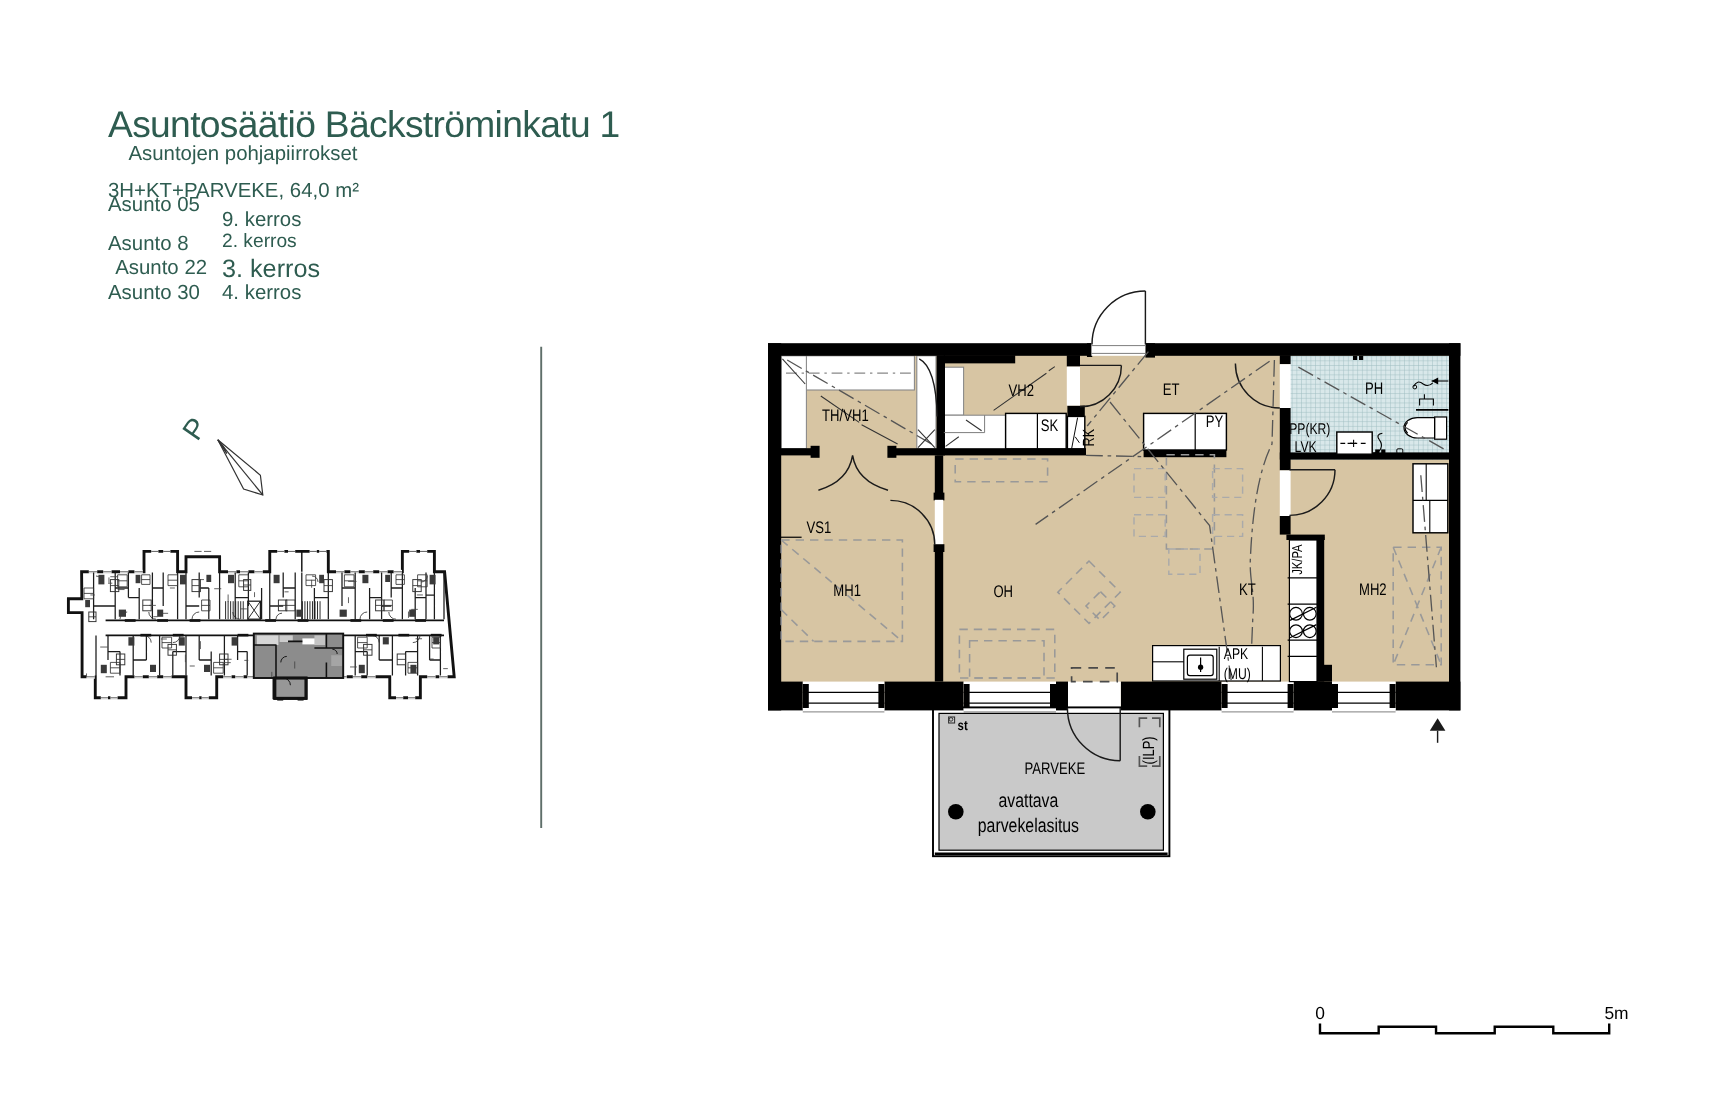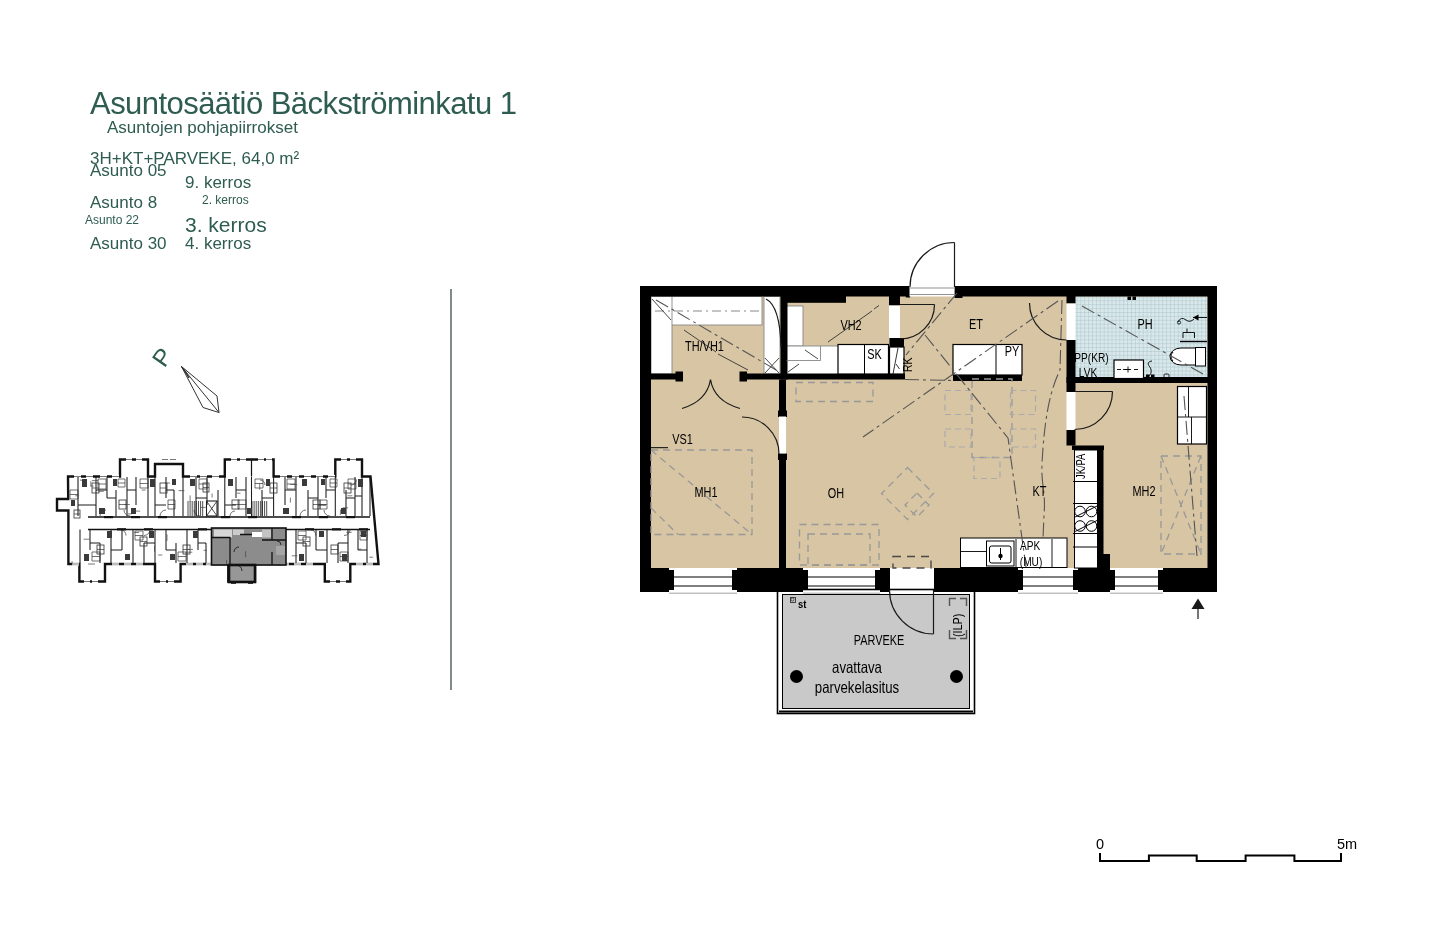--- a/index.html
+++ b/index.html
@@ -8,22 +8,22 @@
 </style>
 </head>
 <body>
 
 <div class="hdr" style="left:90px;top:88px;font-size:31px;letter-spacing:-0.55px;">Asuntosäätiö Bäckströminkatu 1</div>
 <div class="hdr" style="left:107px;top:119px;font-size:17px;">Asuntojen pohjapiirrokset</div>
 <div class="hdr" style="left:90px;top:149.5px;font-size:17px;">3H+KT+PARVEKE, 64,0 m²</div>
 <div class="hdr" style="left:90px;top:162px;font-size:17px;">Asunto 05</div>
 <div class="hdr" style="left:185px;top:174px;font-size:17px;">9. kerros</div>
 <div class="hdr" style="left:90px;top:194.2px;font-size:17px;">Asunto 8</div>
-<div class="hdr" style="left:185px;top:194.2px;font-size:12px;margin-left:17px;">2. kerros</div>
-<div class="hdr" style="left:85px;top:214.4px;font-size:12px;text-align:center;">Asunto 22</div>
+<div class="hdr" style="left:185px;top:194.2px;font-size:16px;">2. kerros</div>
+<div class="hdr" style="left:96px;top:214.4px;font-size:17px;text-align:center;">Asunto 22</div>
 <div class="hdr" style="left:185px;top:214.4px;font-size:21px;">3. kerros</div>
 <div class="hdr" style="left:90px;top:234.6px;font-size:17px;">Asunto 30</div>
 <div class="hdr" style="left:185px;top:234.6px;font-size:17px;">4. kerros</div>
 
 <svg width="1440" height="925" viewBox="0 0 1440 925" style="position:absolute;left:0;top:0;">
 <defs>
 <pattern id="tiles" width="3.9" height="3.9" patternUnits="userSpaceOnUse">
   <rect width="3.9" height="3.9" fill="#d9e8ea"></rect>
   <path d="M0,0 H3.9 M0,0 V3.9" stroke="#9cbac0" stroke-width="0.75" fill="none"></path>
 </pattern>

